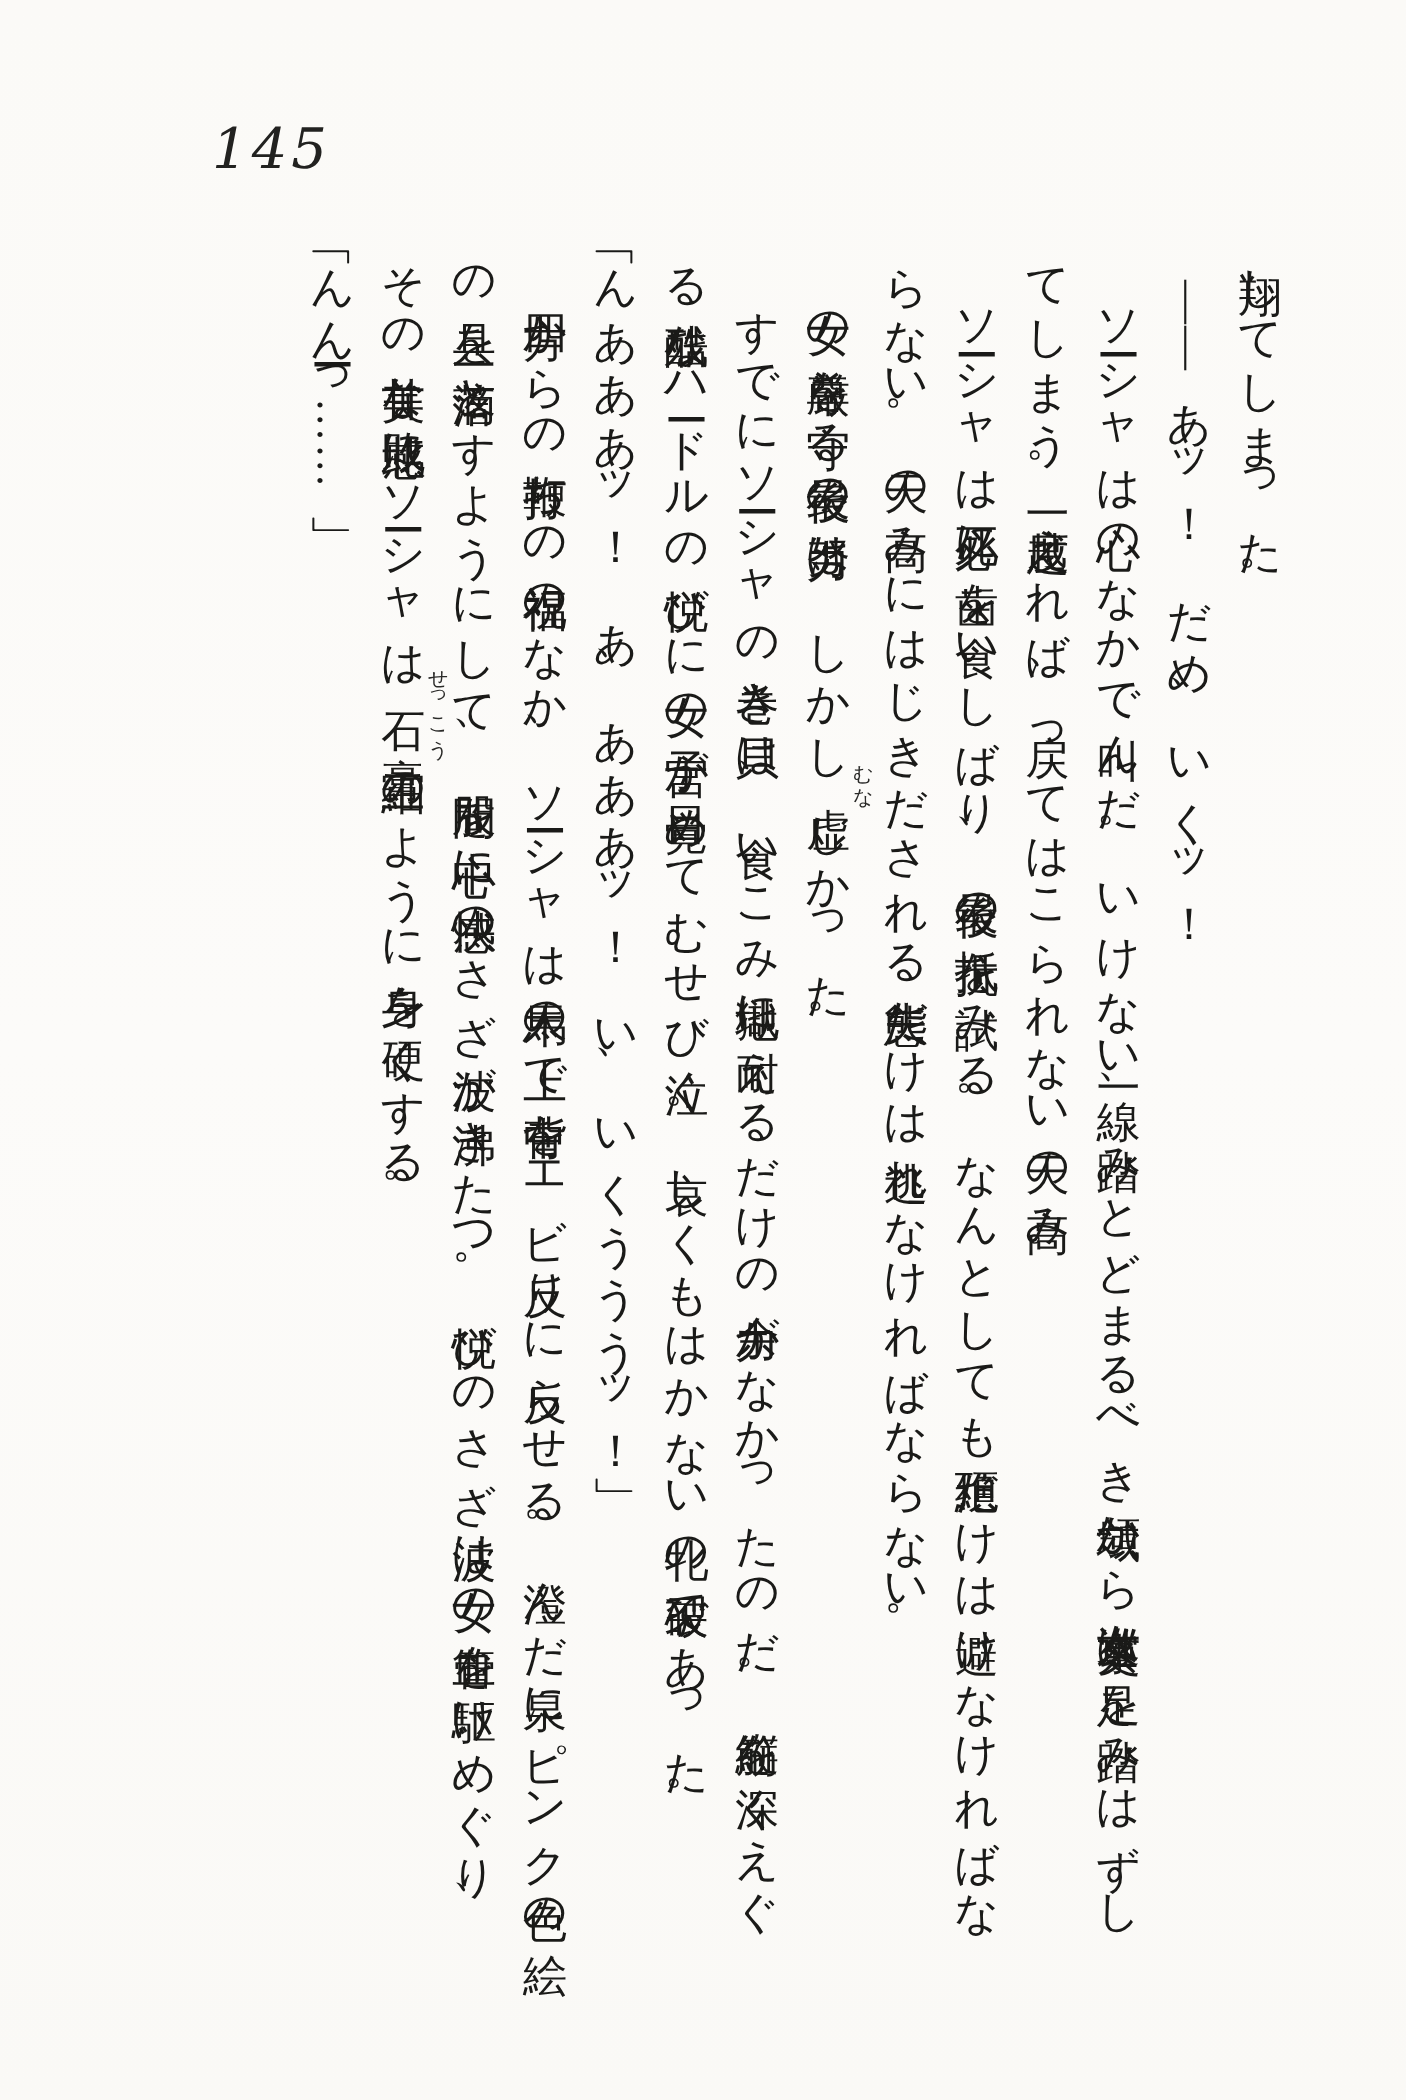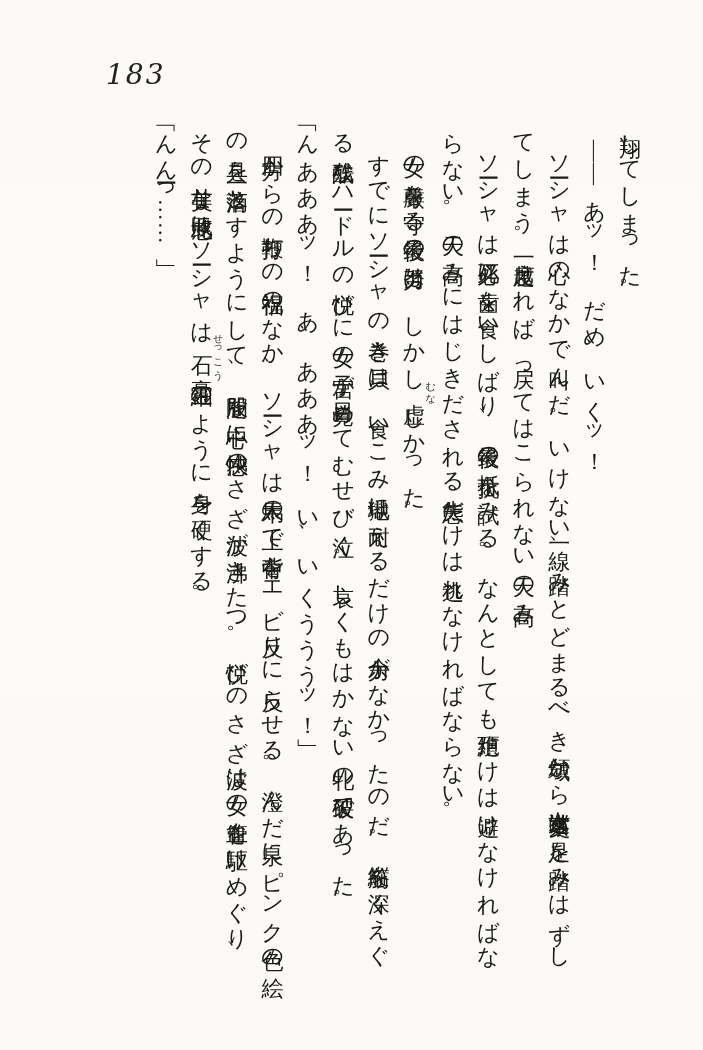--- a/index.html
+++ b/index.html
@@ -56,21 +56,21 @@
   ruby rt {
     font-size: 10px;
     letter-spacing: 0;
     color: #2a2a28;
   }
 </style>
 </head>
 <body>
 
 <div class="book-page">
-  <div class="page-number">183</div>
+  <div class="page-number">145</div>
   <div class="text-area" id="text-body">
       <p>翔してしまった。</p>
       <p class="indent">――あッ！　だめ、いくッ！</p>
       <p class="indent">ソーシャは心のなかで叫んだ。いけない一線、踏みとどまるべき領域から女巡察吏は足を踏みはずしてしまう。一度越えれば、戻ってはこられない天の高み。</p>
       <p class="indent">ソーシャは必死に歯を食いしばり、最後の抵抗を試みる。なんとしても絶頂だけは避けなければならない。天の高みにはじきだされる失態だけは逃れなければならない。</p>
       <p class="indent">女の尊厳を守る最後の努力は、しかし<ruby>虚<rt>むな</rt></ruby>しかった。</p>
       <p class="indent">すでにソーシャの巻き貝は、食いこみ地獄に耐えるだけの余力がなかったのだ。縦筋を深くえぐる残酷なハードルの悦びに女の子宮が目覚めてむせび泣く。哀しくもはかない牝の破裂であった。</p>
       <p>「んあああッ！　あ、あああッ！　い、いくうううッ！」</p>
       <p class="indent">四方からの鞭打ちの祝福のなか、ソーシャは木馬の上で背中をエビ反りに反らせる。澄んだ泉にピンク色の絵の具を一滴落とすようにして、股間を中心に快感のさざ波が沸きたつ。悦びのさざ波は女の血管を駆けめぐり、その甘美な敗北感にソーシャは<ruby>石<rt>せっ</rt></ruby><ruby>膏<rt>こう</rt></ruby>細工のように身を硬くする。</p>
       <p>「んんーっ……」</p>

